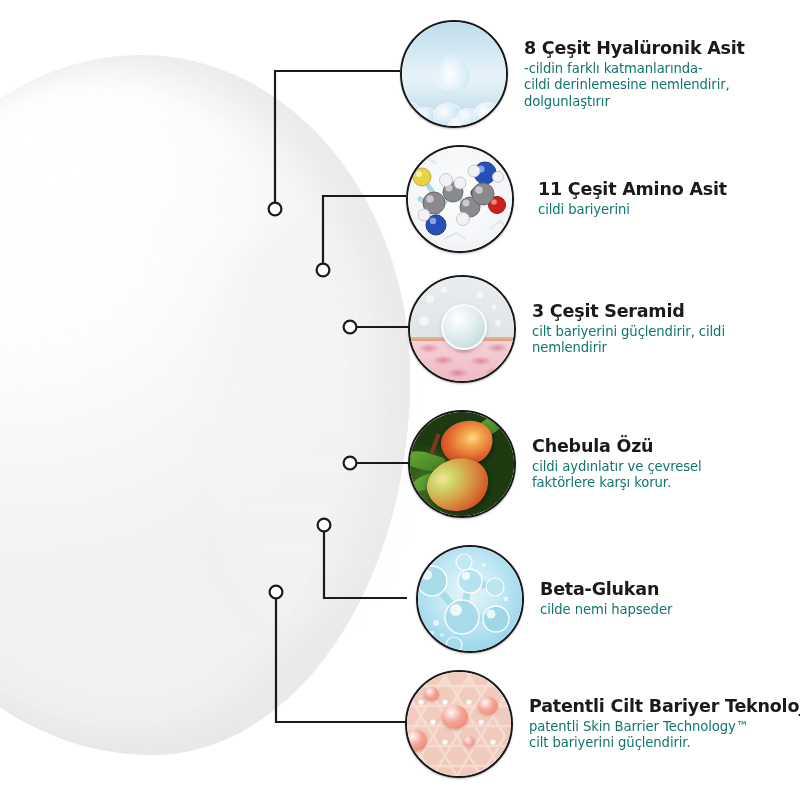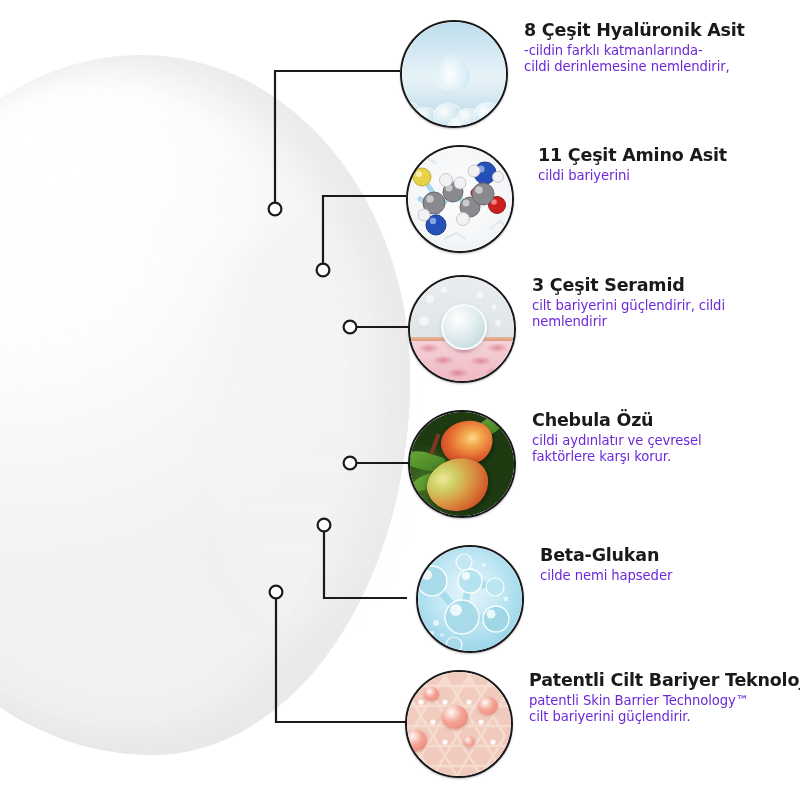--- a/index.html
+++ b/index.html
@@ -67,20 +67,21 @@
   .connectors {
     position: absolute;
     left: 0; top: 0;
     width: 800px; height: 800px;
   }
 
   
   .row {
     position: absolute;
     display: flex;
+    align-items: center;
   }
   .icon-circle {
     position: relative;
     width: 104px;
     height: 104px;
     border-radius: 50%;
     border: 2.5px solid #18181a;
     overflow: hidden;
     flex: 0 0 auto;
     box-shadow: 0 1px 2px rgba(0,0,0,0.25);
@@ -100,21 +101,21 @@
     font-weight: bold;
     font-size: 17.5px;
     letter-spacing: -0.2px;
     color: #1a1a1c;
     line-height: 1.18;
     white-space: nowrap;
   }
   .desc {
     font-family: "DejaVu Sans", sans-serif;
     font-size: 13.2px;
-    color: #6d28d9;
+    color: #0f766e;
     line-height: 1.25;
     margin-top: 2px;
     letter-spacing: -0.1px;
   }
   .desc div { white-space: nowrap; }
 
   
   
   .art-hya {
     position: absolute; inset: 0;
@@ -296,20 +297,21 @@
           <div class="hya-bub" style="left:76%;  top:68%; width:22px; height:20px;"></div>
         </div>
         <div class="hya-drop"></div>
       </div>
     </div>
     <div class="text-block">
       <div class="title">8 Çeşit Hyalüronik Asit</div>
       <div class="desc">
         <div>-cildin farklı katmanlarında-</div>
         <div>cildi derinlemesine nemlendirir,</div>
+        <div>dolgunlaştırır</div>
       </div>
     </div>
   </div>
 
   <div class="row" style="left:406px; top:145px;gap:8px;">
     <div class="icon-circle">
       <div class="icon-inner">
         <div class="art-amino"></div>
         <svg width="104" height="104" viewBox="0 0 104 104" style="position:absolute;inset:0;">
           <g stroke="#9fd0e8" stroke-width="5" stroke-linecap="round" opacity="0.85">

